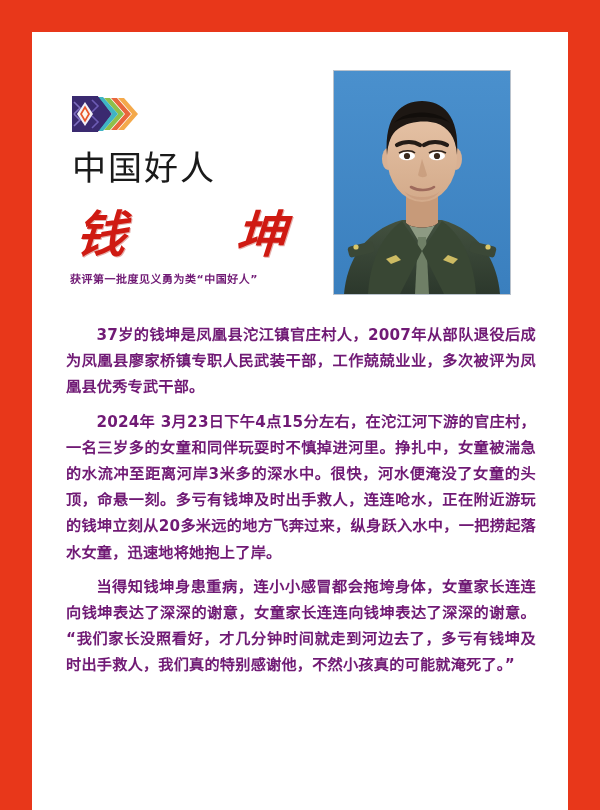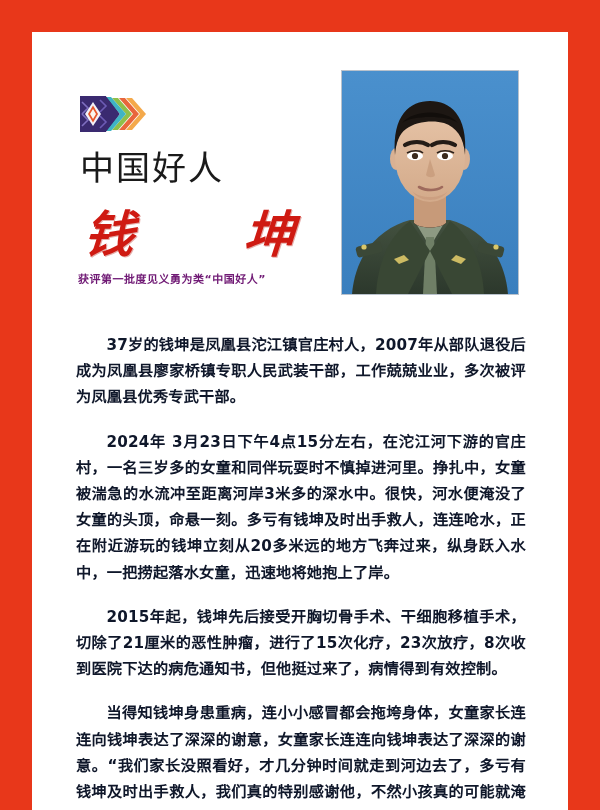--- a/index.html
+++ b/index.html
@@ -31,21 +31,21 @@
     width: 536px;
     height: 778px;
     background: #ffffff;
     box-sizing: border-box;
     overflow: hidden;
   }
 
   
   .header {
     position: absolute;
-    left: 8px;
+    left: 0;
     top: 0;
     width: 426px;
     height: 268px;
   }
 
   
   .ornament {
     position: absolute;
     left: 40px;
     top: 62px;
@@ -114,24 +114,24 @@
   .portrait svg { display: block; }
 
   
   .article {
     position: absolute;
     left: 26px;
     top: 282px;
     width: 486px;
   }
   .article p {
-    margin: 18px;
+    margin: 8px;
     font-size: 15.2px;
     line-height: 26.2px;
-    color: #0f172a;
+    color: #701a75;
     font-weight: bold;
     text-align: justify;
     text-justify: inter-ideograph;
     text-indent: 2em;
     letter-spacing: 0.2px;
     font-family: "DejaVu Sans", "Liberation Sans", sans-serif;
   }
 </style>
 </head>
 <body>
@@ -238,18 +238,17 @@
           <path d="M77 116 C84 120 94 120 100 116" stroke="#9e6a5c" stroke-width="2.6" fill="none" stroke-linecap="round"></path>
 
           <path d="M70 120 C78 128 98 128 106 120 C98 132 78 132 70 120 Z" fill="#c08f70" opacity="0.4"></path>
         </svg>
       </div>
     </div>
 
     <div class="article">
       <p>37岁的钱坤是凤凰县沱江镇官庄村人，2007年从部队退役后成为凤凰县廖家桥镇专职人民武装干部，工作兢兢业业，多次被评为凤凰县优秀专武干部。</p>
       <p>2024年 3月23日下午4点15分左右，在沱江河下游的官庄村，一名三岁多的女童和同伴玩耍时不慎掉进河里。挣扎中，女童被湍急的水流冲至距离河岸3米多的深水中。很快，河水便淹没了女童的头顶，命悬一刻。多亏有钱坤及时出手救人，连连呛水，正在附近游玩的钱坤立刻从20多米远的地方飞奔过来，纵身跃入水中，一把捞起落水女童，迅速地将她抱上了岸。</p>
-      <p>2015年起，钱坤先后接受开胸切骨手术、干细胞移植手术，切除了21厘米的恶性肿瘤，进行了15次化疗，23次放疗，8次收到医院下达的病危通知书，但他挺过来了，病情得到有效控制。</p>
       <p>当得知钱坤身患重病，连小小感冒都会拖垮身体，女童家长连连向钱坤表达了深深的谢意，女童家长连连向钱坤表达了深深的谢意。“我们家长没照看好，才几分钟时间就走到河边去了，多亏有钱坤及时出手救人，我们真的特别感谢他，不然小孩真的可能就淹死了。”</p>
     </div>
 
   </div>
 </div>
 
 </body></html>

